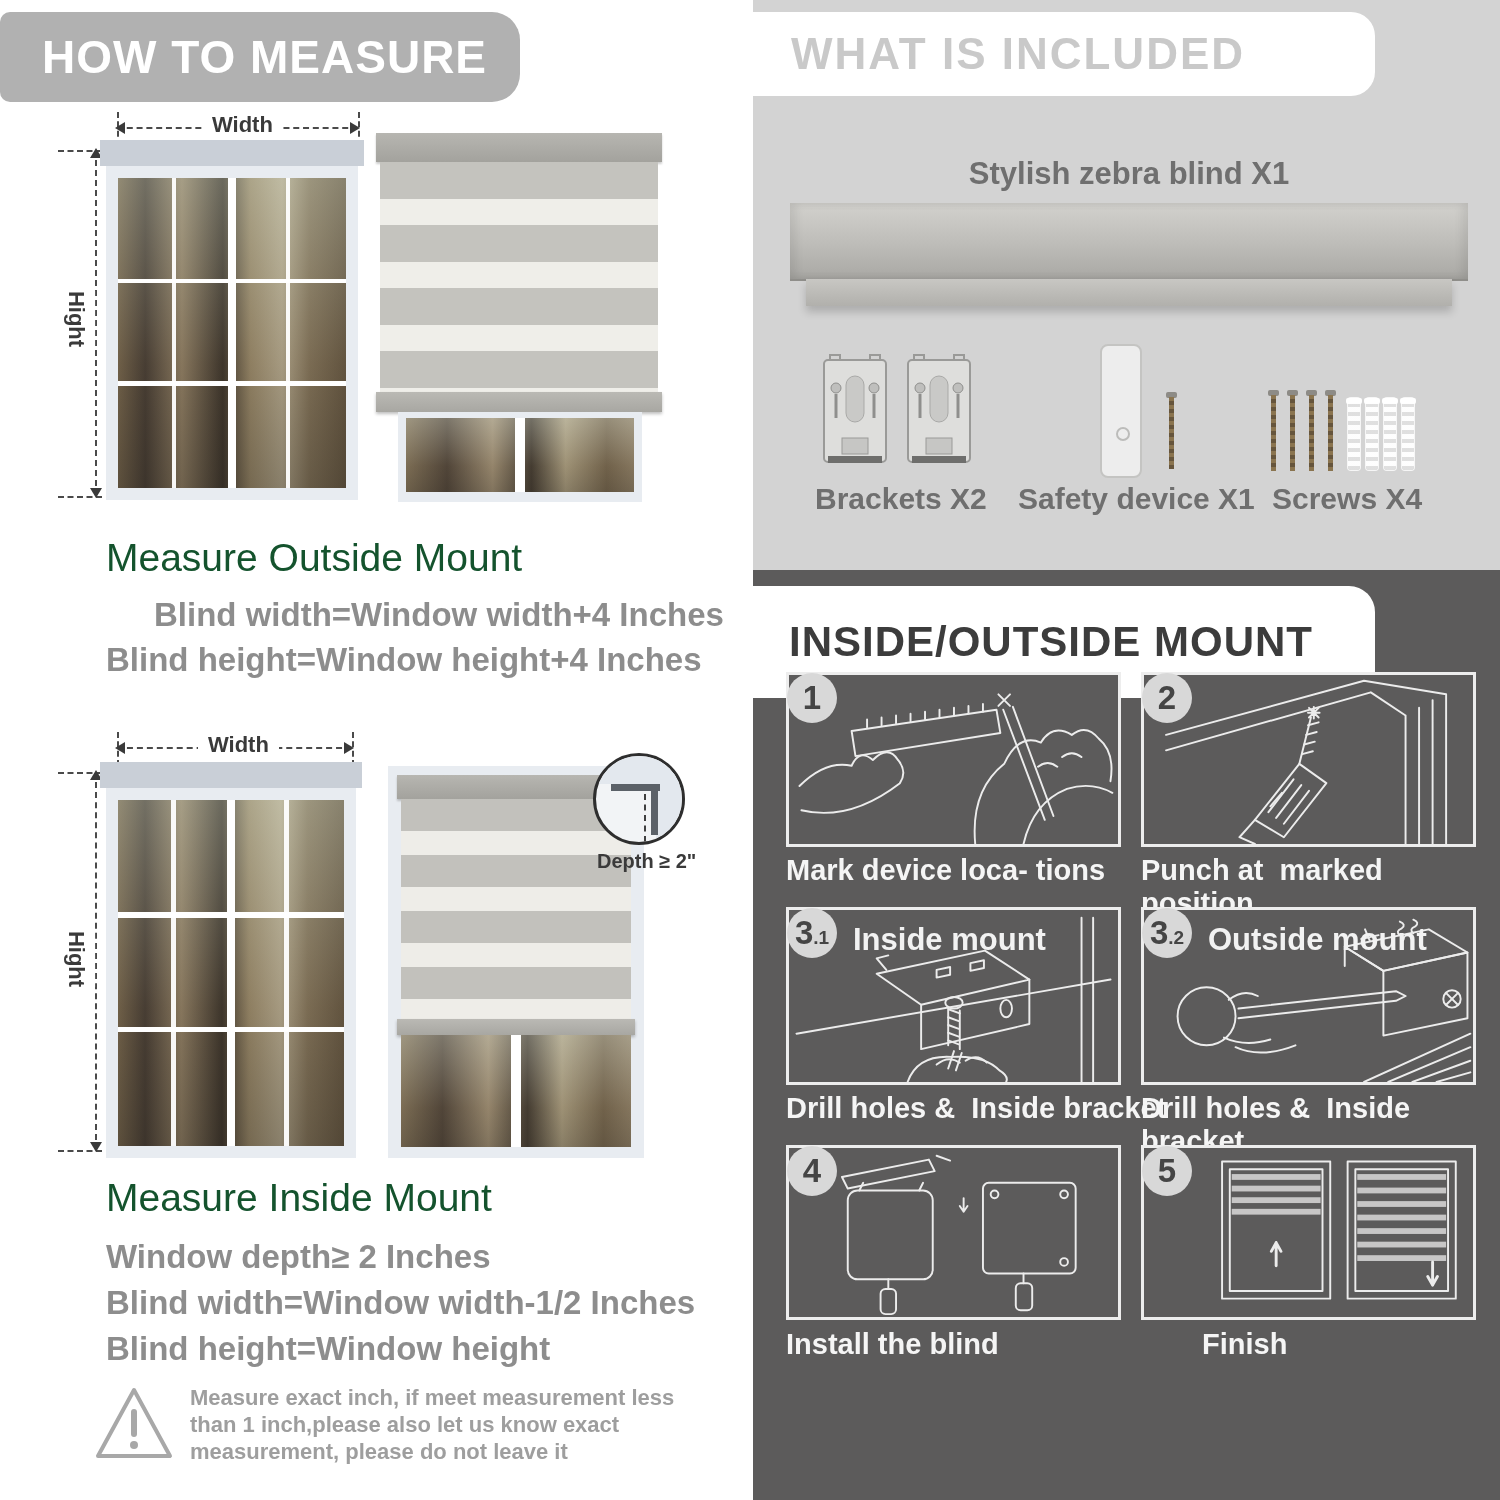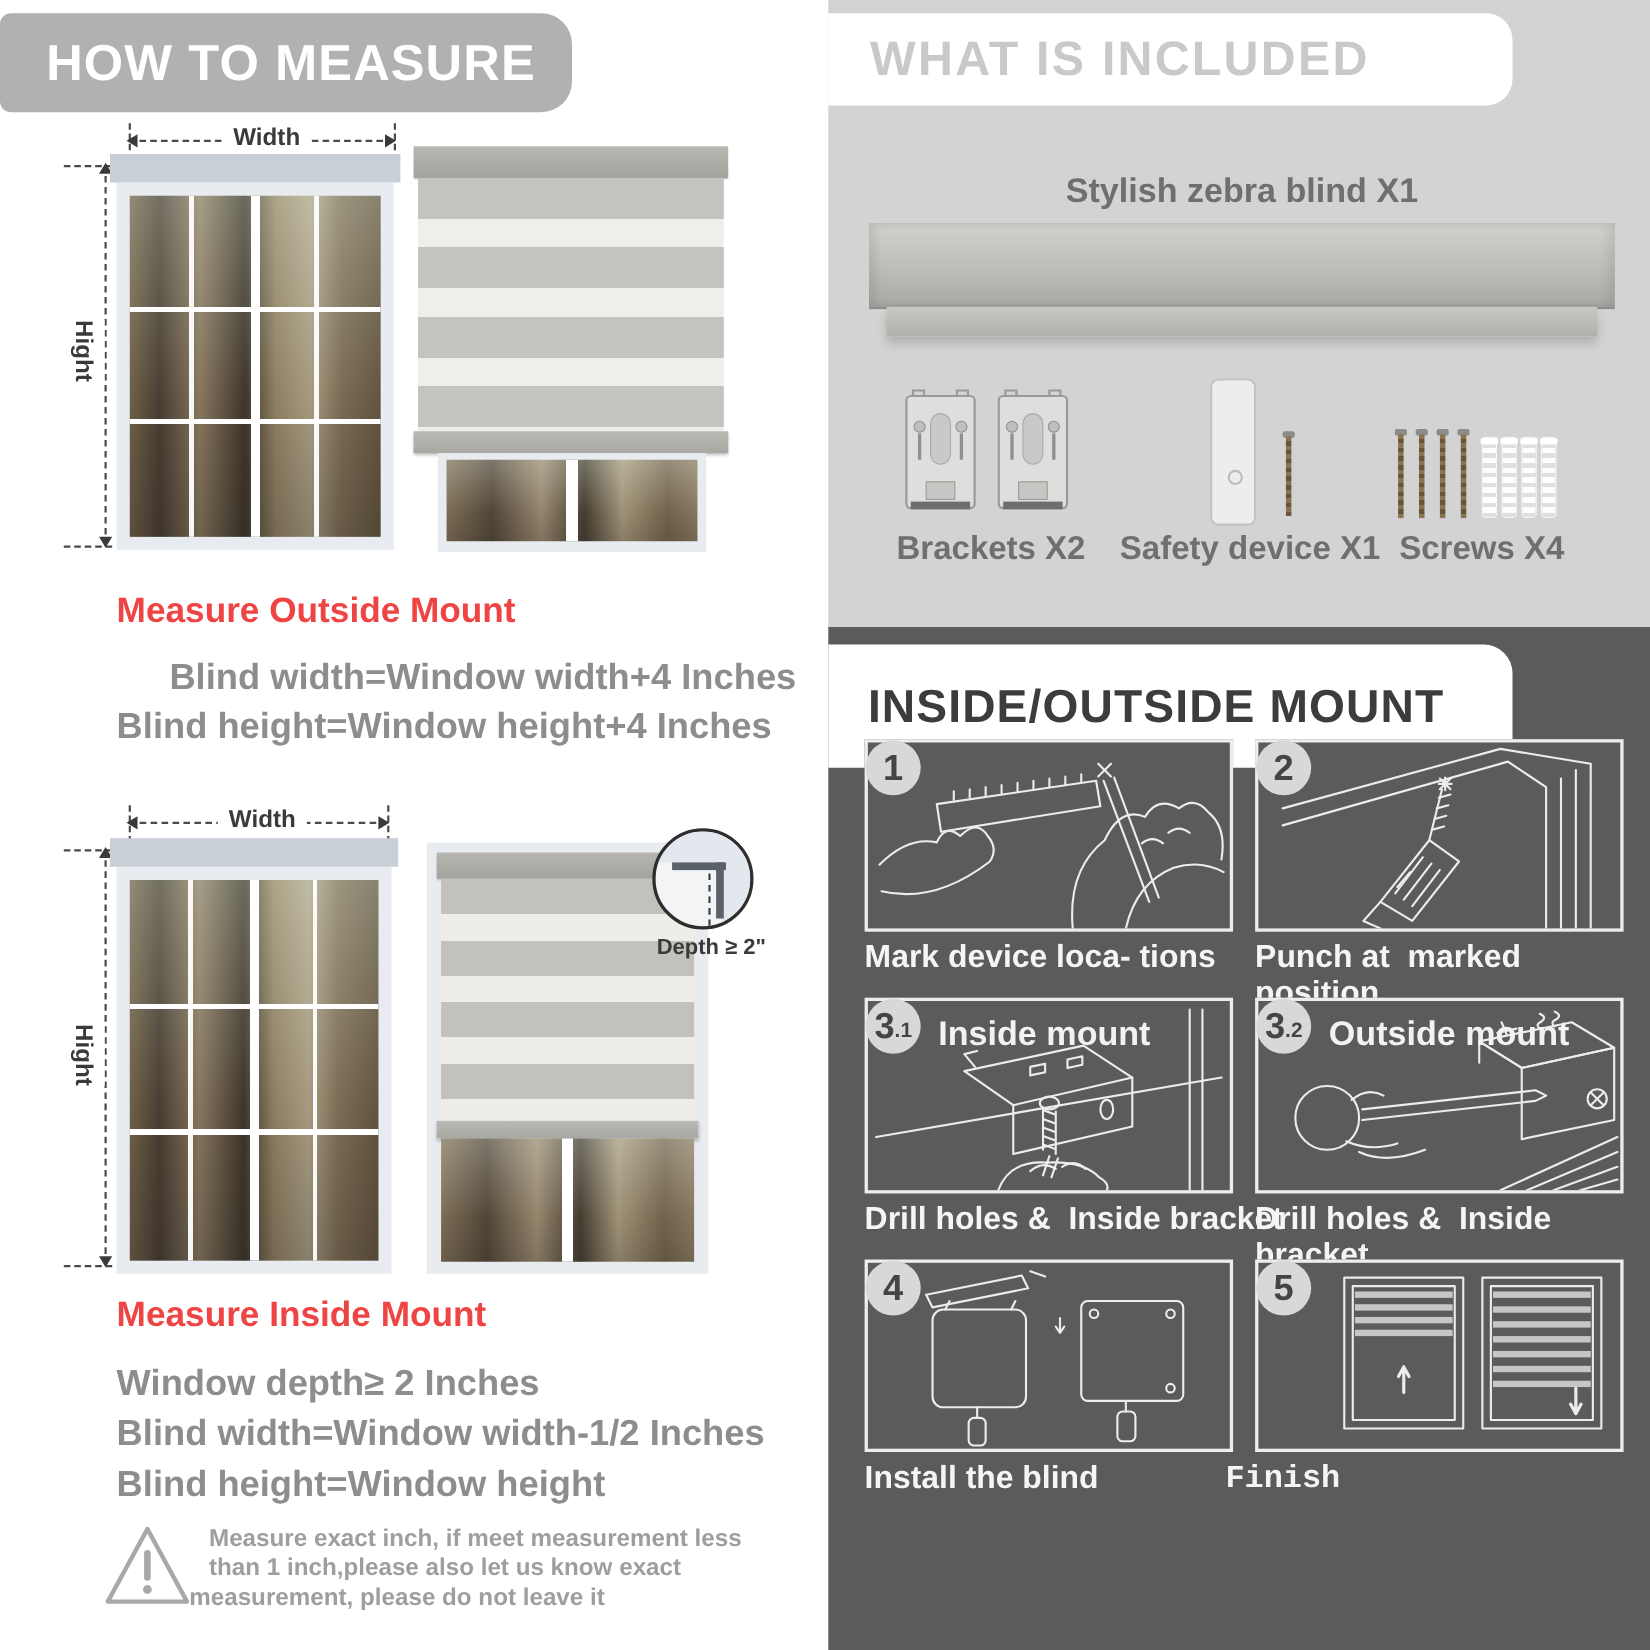--- a/index.html
+++ b/index.html
@@ -60,21 +60,21 @@
       linear-gradient(90deg,#8a7a5e 0,#55493c 18%,#a8977a 38%,#463e33 55%,#b3a686 70%,#7c6c52 88%,#95856a 100%);
   }
 
   
   .cassette{background:linear-gradient(180deg,#b7b6b1,#a3a29d);box-shadow:0 2px 2px rgba(0,0,0,.2);}
   .stripes{background:repeating-linear-gradient(180deg,#c4c3be 0 37px,#efeee9 37px 63px);}
   .stripes.fine{background:repeating-linear-gradient(180deg,#c2c1bc 0 32px,#eeede8 32px 56px);}
   .btm-rail{background:linear-gradient(180deg,#bab9b4,#a8a7a2);box-shadow:0 2px 3px rgba(0,0,0,.25);}
 
   
-  .sec-title{font-size:32px;font-weight:700;color:#ef4444;}
+  .sec-title{font-size:39px;font-weight:400;color:#14532d;}
   .formula{font-size:33px;font-weight:700;color:#8d8d8d;}
   .warn-line{font-size:22px;font-weight:700;color:#9e9e9e;line-height:27px;}
   .depth-label{font-size:20px;font-weight:800;color:#3a3a3a;}
 
   
   .inset{
     width:92px;height:92px;border-radius:50%;border:3px solid #2e2e2e;
     background:#f2f4f6;overflow:hidden;box-sizing:border-box;
   }
   .inset .c-top{position:absolute;left:0;top:0;width:100%;height:32%;background:#e3e8ee;}
@@ -205,21 +205,21 @@
 <div class="abs formula" style="left:106px;top:1284px;">Blind width=Window width-1/2 Inches</div>
 <div class="abs formula" style="left:106px;top:1330px;">Blind height=Window height</div>
 
 <svg class="abs warn-tri" style="left:90px;top:1382px;" width="88" height="84" viewBox="0 0 88 84">
   <path d="M44 8 L80 74 L8 74 Z"></path>
   <line x1="44" y1="30" x2="44" y2="52"></line>
   <circle cx="44" cy="63" r="4"></circle>
 </svg>
 <div class="abs warn-line" style="left:190px;top:1384px;">Measure exact inch, if meet measurement less</div>
 <div class="abs warn-line" style="left:190px;top:1411px;">than 1 inch,please also let us know exact</div>
-<div class="abs warn-line" style="left:172px;top:1438px;">measurement, please do not leave it</div>
+<div class="abs warn-line" style="left:190px;top:1438px;">measurement, please do not leave it</div>
 
 <div class="abs right-light"></div>
 <div class="abs right-dark"></div>
 
 <div class="abs hdr-included">WHAT IS INCLUDED</div>
 
 <div class="abs item-label" style="left:790px;top:156px;width:678px;text-align:center;font-size:31px;">Stylish zebra blind X1</div>
 
 <div class="abs headrail-top" style="left:790px;top:203px;width:678px;height:76px;"></div>
 <div class="abs headrail-bottom" style="left:806px;top:279px;width:646px;height:27px;"></div>
@@ -414,13 +414,13 @@
     <rect class="fillbar" x="218" y="97" width="92" height="6"></rect>
     <rect class="fillbar" x="218" y="111" width="92" height="6"></rect>
     <path class="thick" d="M296 118 v24 m0 0 l-5 -9 m5 9 l5 -9"></path>
   </svg>
   <span class="badge">
       <span>5</span>
       <span class="sub"></span>
     </span>
   <span class="panel-title"></span>
 </div>
-<div class="abs caption" style="left:1114px;top:1328px;font-family:Liberation Mono, monospace;">Finish</div>
+<div class="abs caption" style="left:1202px;top:1328px;">Finish</div>
 
 </body></html>

